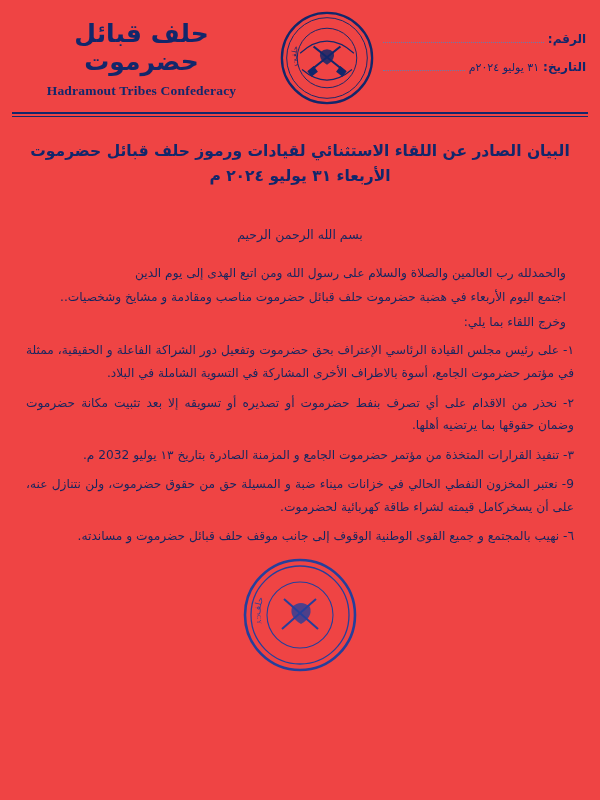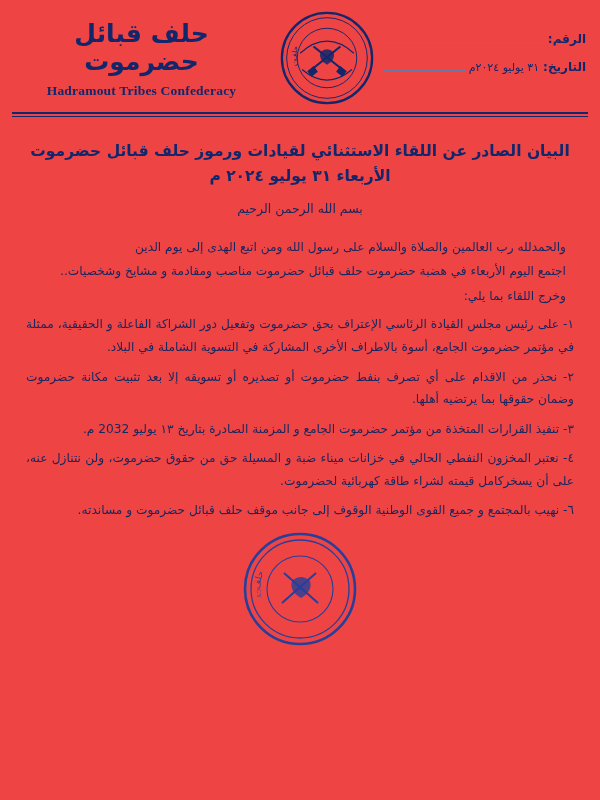--- a/index.html
+++ b/index.html
@@ -111,21 +111,21 @@
     font-size: 12.2px;
     line-height: 1.85;
     color: #16265f;
   }
 
   .title {
     text-align: center;
     font-size: 15.5px;
     font-weight: bold;
     line-height: 1.6;
-    margin: 8px 0 8px 0;
+    margin: 8px 0 34px 0;
     color: #12276b;
   }
 
   .basmala {
     text-align: center;
     font-size: 12.5px;
     margin: 6px 0 16px 0;
     font-weight: normal;
   }
 
@@ -232,21 +232,21 @@
     <div class="basmala">بسم الله الرحمن الرحيم</div>
 
     <p class="para intro">والحمدلله رب العالمين والصلاة والسلام على رسول الله ومن اتبع الهدى إلى يوم الدين</p>
     <p class="para intro">اجتمع اليوم الأربعاء في هضبة حضرموت حلف قبائل حضرموت مناصب ومقادمة و مشايخ وشخصيات..</p>
     <p class="para intro">وخرج اللقاء بما يلي:</p>
 
     <ul class="items">
       <li>١- على رئيس مجلس القيادة الرئاسي الإعتراف بحق حضرموت وتفعيل دور الشراكة الفاعلة و الحقيقية، ممثلة في مؤتمر حضرموت الجامع، أسوة بالاطراف الأخرى المشاركة في التسوية الشاملة في البلاد.</li>
       <li>٢- نحذر من الاقدام على أي تصرف بنفط حضرموت أو تصديره أو تسويقه إلا بعد تثبيت مكانة حضرموت وضمان حقوقها بما يرتضيه أهلها.</li>
       <li>٣- تنفيذ القرارات المتخذة من مؤتمر حضرموت الجامع و المزمنة الصادرة بتاريخ ١٣ يوليو 2032 م.</li>
-      <li>٤- نعتبر المخزون النفطي الحالي في خزانات ميناء ضبة و المسيلة حق من حقوق حضرموت، ولن نتنازل عنه، على أن يسخركامل قيمته لشراء طاقة كهربائية لحضرموت.</li>
+      <li>9- نعتبر المخزون النفطي الحالي في خزانات ميناء ضبة و المسيلة حق من حقوق حضرموت، ولن نتنازل عنه، على أن يسخركامل قيمته لشراء طاقة كهربائية لحضرموت.</li>
       <li>٦- نهيب بالمجتمع و جميع القوى الوطنية الوقوف إلى جانب موقف حلف قبائل حضرموت و مساندته.</li>
     </ul>
 
 
     <div class="stamp-area">
       <div class="stamp-wrap">
         <svg viewBox="0 0 120 120" width="120" height="120" aria-hidden="true">
           <g stroke="#1b3fa0" fill="none">
             <circle cx="60" cy="60" r="55" stroke-width="2.6"></circle>
             <circle cx="60" cy="60" r="49" stroke-width="1.3"></circle>

